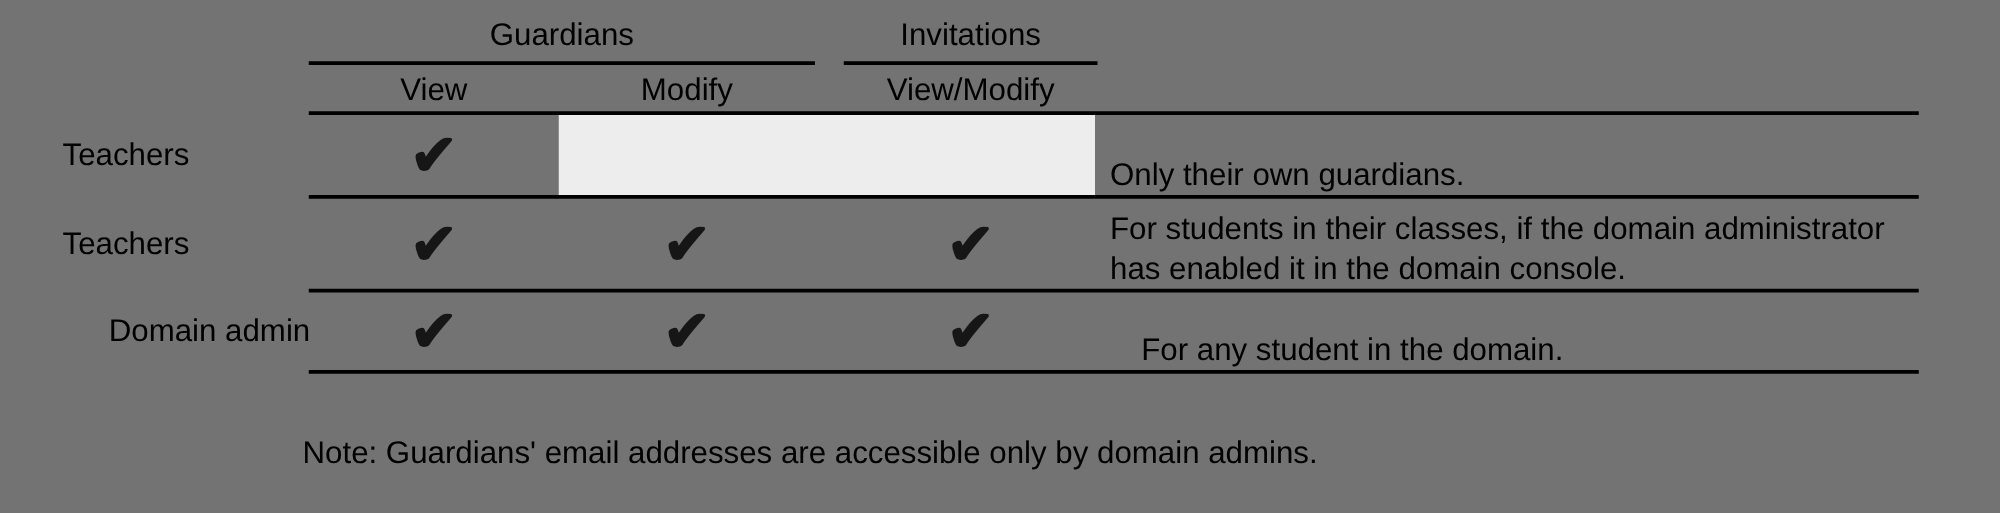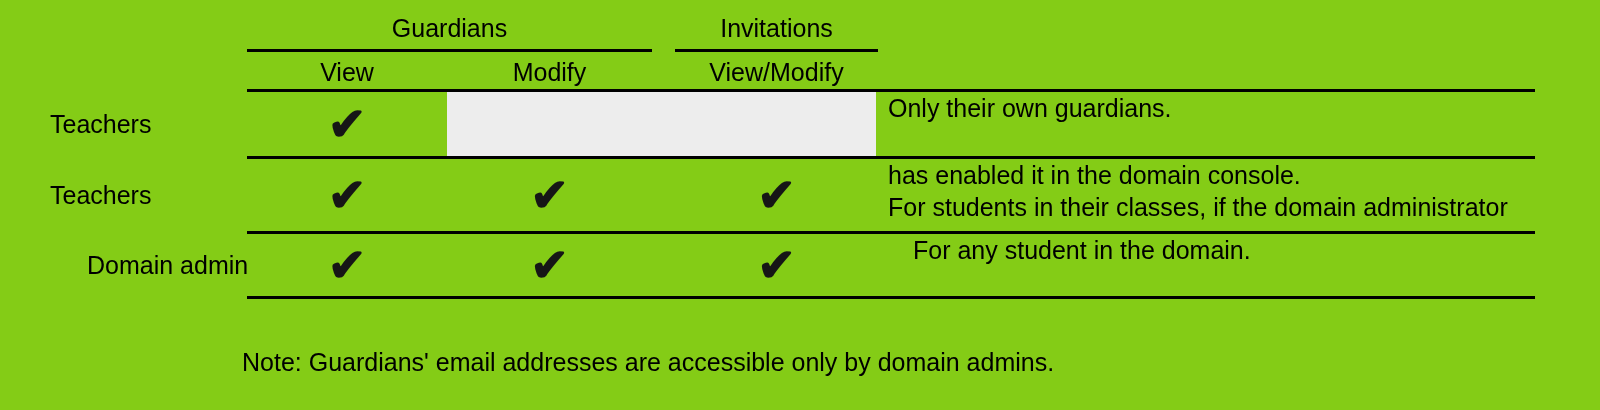--- a/index.html
+++ b/index.html
@@ -4,21 +4,21 @@
 <style>
   html, body {
     margin: 0;
     padding: 0;
     background: #ffffff;
   }
   .page {
     position: relative;
     width: 1600px;
     height: 410px;
-    background: #84cc16;
+    background: #737373;
     color: #000000;
     font-family: "Liberation Sans", sans-serif;
     overflow: hidden;
   }
   .rule {
     position: absolute;
     height: 3px;
     background: #000000;
   }
   .grouphead {
@@ -56,21 +56,21 @@
     font-size: 46px;
     font-weight: bold;
     color: #161616;
   }
   .note {
     position: absolute;
     left: 888px;
     width: 655px;
     display: flex;
     flex-direction: column;
-    justify-content: flex-start;
+    justify-content: flex-end;
     font-size: 25px;
     line-height: 32px;
   }
   .note > div { white-space: nowrap; }
   .disabled-cell {
     position: absolute;
     left: 447px;
     top: 92px;
     width: 429px;
     height: 64px;
@@ -109,22 +109,22 @@
   <div class="note" style="top:92px; height:64px;">
     <div>Only their own guardians.</div>
   </div>
   <div class="rule" style="left:247px; top:156px; width:1288px;"></div>
 
   <div class="rowlabel" style="top:159px; height:72px;">Teachers</div>
   <div class="check" style="left:247px; width:200px; top:159px; height:72px;">✔</div>
   <div class="check" style="left:447px; width:205px; top:159px; height:72px;">✔</div>
   <div class="check" style="left:675px; width:203px; top:159px; height:72px;">✔</div>
   <div class="note" style="top:159px; height:72px;">
+    <div>For students in their classes, if the domain administrator</div>
     <div>has enabled it in the domain console.</div>
-    <div>For students in their classes, if the domain administrator</div>
   </div>
   <div class="rule" style="left:247px; top:231px; width:1288px;"></div>
 
   <div class="rowlabel" style="top:234px; height:62px;margin-left:37px;">Domain admin</div>
   <div class="check" style="left:247px; width:200px; top:234px; height:62px;">✔</div>
   <div class="check" style="left:447px; width:205px; top:234px; height:62px;">✔</div>
   <div class="check" style="left:675px; width:203px; top:234px; height:62px;">✔</div>
   <div class="note" style="top:234px; height:62px;margin-left:25px;">
     <div>For any student in the domain.</div>
   </div>

